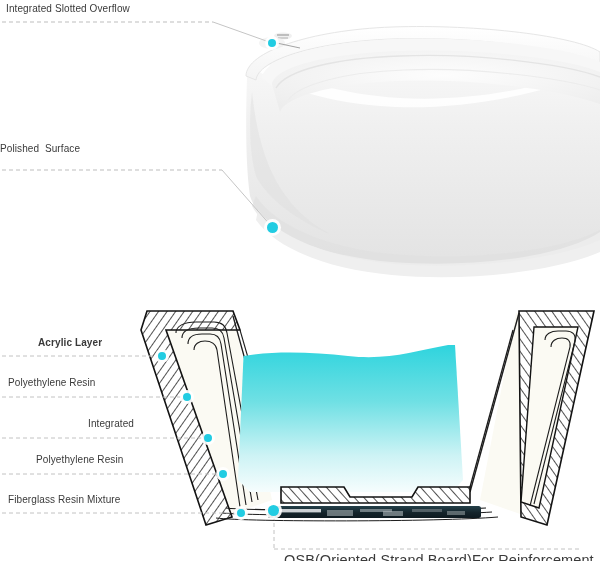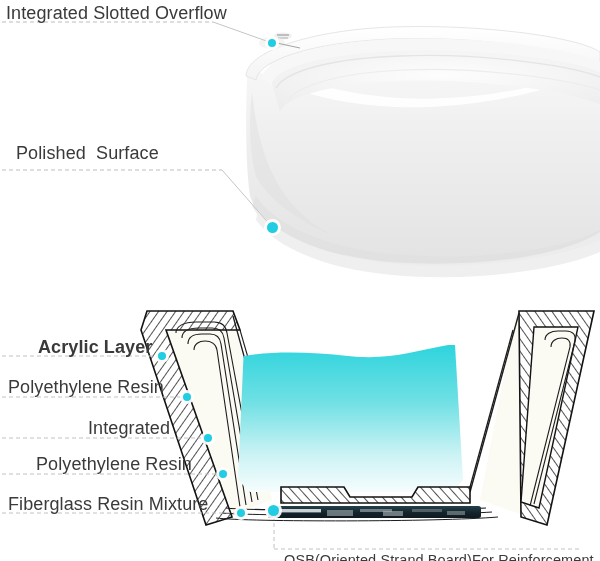--- a/index.html
+++ b/index.html
@@ -5,21 +5,21 @@
   html,body{margin:0;padding:0;}
   body{
     width:600px;height:561px;background:#ffffff;overflow:hidden;
     font-family:"Liberation Sans","DejaVu Sans",sans-serif;
     color:#3a3a3a;position:relative;
   }
   .stage{position:absolute;left:0;top:0;width:600px;height:561px;}
   .svgroot{position:absolute;left:0;top:0;}
   .lbl{
     position:absolute;white-space:pre;
-    font-size:18px;font-weight:400;color:#3a3a3a;
+    font-size:10px;font-weight:400;color:#3a3a3a;
     letter-spacing:.1px;line-height:1;
   }
   .lbl.small{font-size:14.5px;margin-top:20px;}
   .dot{
     position:absolute;width:11px;height:11px;border-radius:50%;
     background:#22cce2;box-shadow:0 0 0 3px rgba(255,255,255,.92);
   }
   .dot.sm{width:8px;height:8px;}
 </style>
 </head>
@@ -219,21 +219,21 @@
 
   <div class="dot sm" style="left:158px;top:352px;"></div>
   <div class="dot sm" style="left:183px;top:393px;"></div>
   <div class="dot sm" style="left:204px;top:434px;"></div>
   <div class="dot sm" style="left:219px;top:470px;"></div>
   <div class="dot sm" style="left:237px;top:509px;"></div>
   <div class="dot" style="left:268px;top:505px;"></div>
 
   <div class="lbl" style="left:6px;top:4px;">Integrated Slotted Overflow</div>
 
-  <div class="lbl" style="left:16px;top:144px;">Polished  Surface</div>
+  <div class="lbl" style="left:0;top:144px;">Polished  Surface</div>
 
   <div class="lbl" style="left:38px;top:338px;font-weight:bold;">Acrylic Layer</div>
 
   <div class="lbl" style="left:8px;top:378px;">Polyethylene Resin</div>
 
   <div class="lbl" style="left:88px;top:419px;">Integrated</div>
 
   <div class="lbl" style="left:36px;top:455px;">Polyethylene Resin</div>
 
   <div class="lbl" style="left:8px;top:495px;text-align:right;">Fiberglass Resin Mixture</div>

